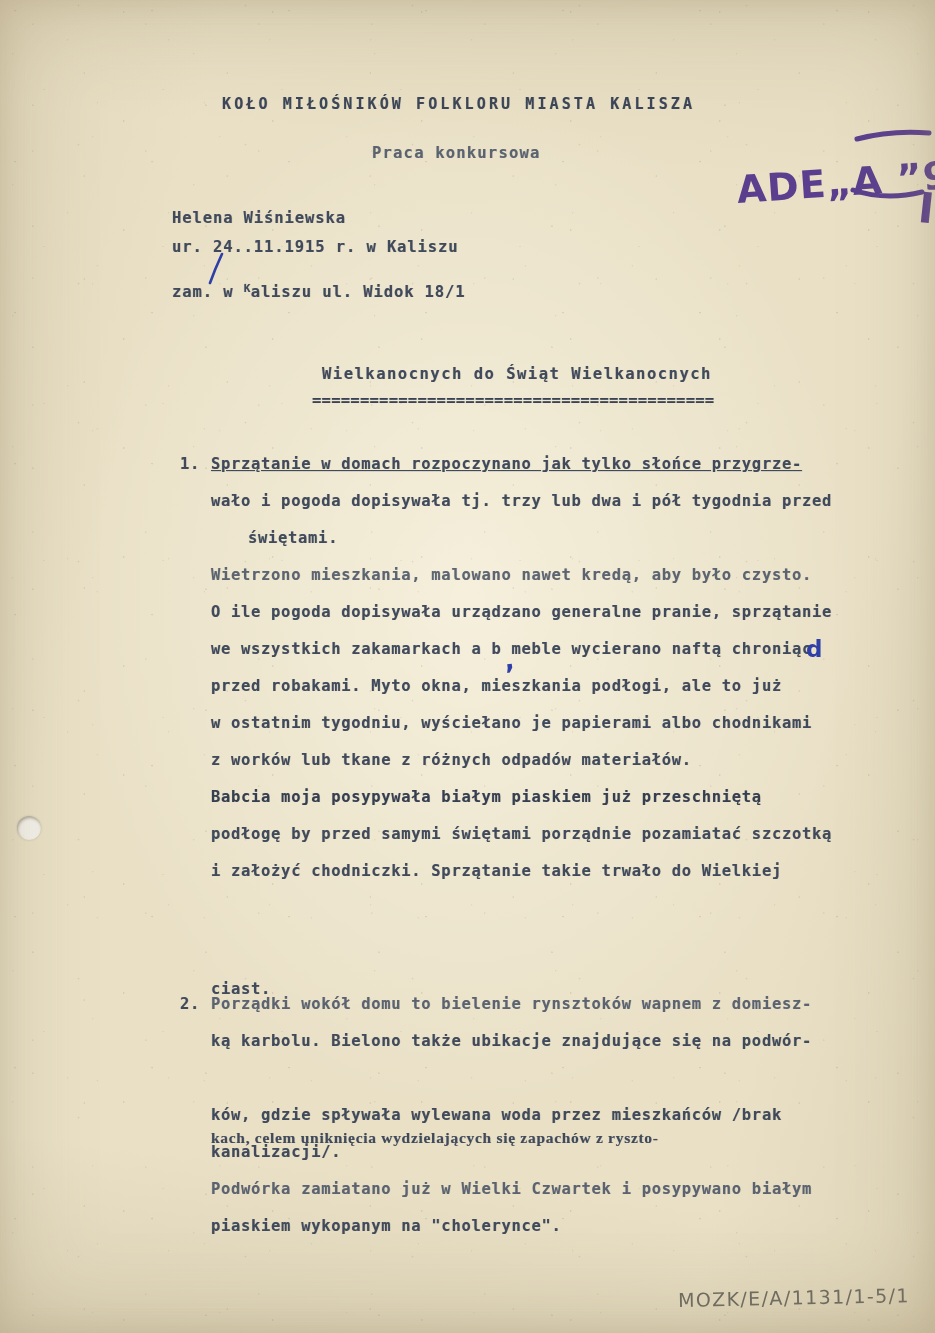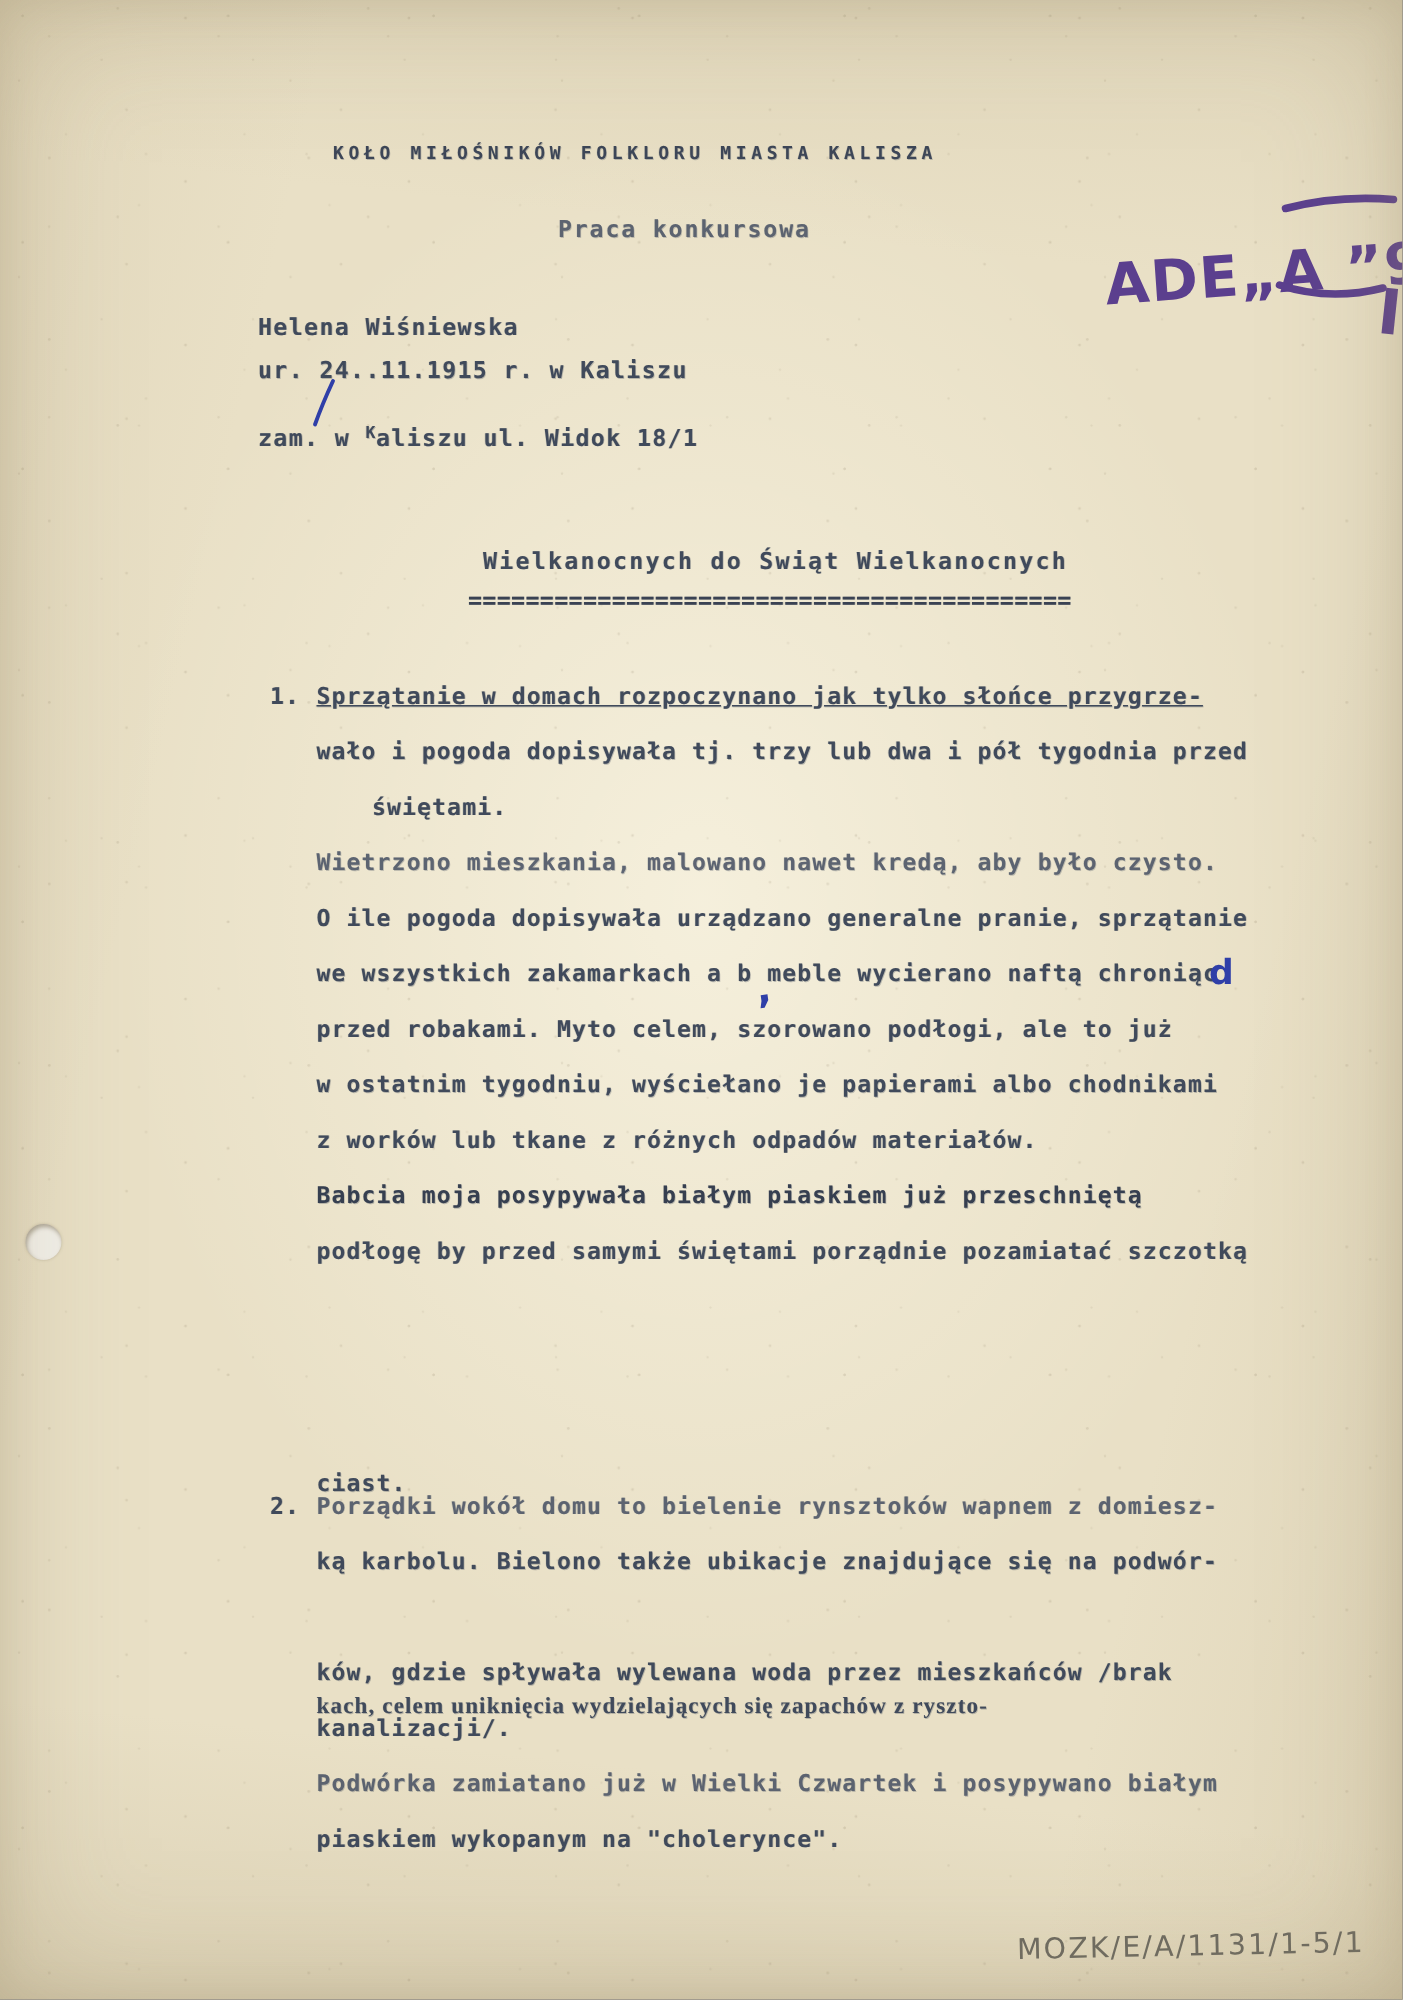--- a/index.html
+++ b/index.html
@@ -71,21 +71,21 @@
     white-space: pre;
     font-family: "DejaVu Sans Mono", "Liberation Mono", monospace;
     font-weight: bold;
     color: #404a5b;
     text-shadow: 0.5px 0.4px 0 rgba(64,74,91,0.30),
                 -0.4px 0.3px 0 rgba(64,74,91,0.16);
     letter-spacing: 0.2px;
   }
 
   .heading {
-    font-size: 12px;
+    font-size: 15px;
     letter-spacing: 3.1px;
     color: #3d4657;
   }
   .subheading {
     font-size: 15.5px;
     letter-spacing: 1.2px;
   }
   .meta-line {
     font-size: 15.5px;
     letter-spacing: 0.9px;
@@ -205,25 +205,26 @@
   <div class="typed body-line" style="left:211px; top:492px;">wało i pogoda dopisywała tj. trzy lub dwa i pół tygodnia przed</div>
   <div class="typed body-line" style="left:211px; top:529px;margin-left:37px;">świętami.</div>
   <div class="typed body-line ink-light" style="left:211px; top:566px;">Wietrzono mieszkania, malowano nawet kredą, aby było czysto.</div>
   <div class="typed body-line" style="left:211px; top:603px;">O ile pogoda dopisywała urządzano generalne pranie, sprzątanie</div>
   <div class="typed body-line" style="left:211px; top:640px;">we wszystkich zakamarkach a b meble wycierano naftą chroniąc</div>
 
   <div class="ink-blue" style="left:504px; top:645px; font-size:26px; font-weight:bold; transform:rotate(-8deg);">,</div>
 
   <div class="ink-blue" style="left:806px; top:636px; font-size:23px; font-weight:bold;">d</div>
 
-  <div class="typed body-line" style="left:211px; top:677px;">przed robakami. Myto celem, szorowano podłogi, ale to już</div>
+  <div class="typed body-line" style="left:211px; top:677px;">przed robakami. Myto okna, mieszkania podłogi, ale to już</div>
   <div class="typed body-line" style="left:211px; top:714px;">w ostatnim tygodniu, wyściełano je papierami albo chodnikami</div>
   <div class="typed body-line" style="left:211px; top:751px;">z worków lub tkane z różnych odpadów materiałów.</div>
   <div class="typed body-line ink-dark" style="left:211px; top:788px;">Babcia moja posypywała białym piaskiem już przeschniętą</div>
   <div class="typed body-line" style="left:211px; top:825px;">podłogę by przed samymi świętami porządnie pozamiatać szczotką</div>
+  <div class="typed body-line" style="left:211px; top:862px;">i założyć chodniczki. Sprzątanie takie trwało do Wielkiej</div>
 
 
   <div class="typed body-line" style="left:211px; top:936px;margin-top:44px;">ciast.</div>
 
   <div class="typed list-num" style="left:180px; top:995px;">2.</div>
 
   <div class="typed body-line ink-light" style="left:211px; top:995px;">Porządki wokół domu to bielenie rynsztoków wapnem z domiesz-</div>
   <div class="typed body-line" style="left:211px; top:1032px;">ką karbolu. Bielono także ubikacje znajdujące się na podwór-</div>
   <div class="typed body-line" style="left:211px; top:1129px;font-family:Liberation Serif, serif;">kach, celem uniknięcia wydzielających się zapachów z ryszto-</div>
   <div class="typed body-line" style="left:211px; top:1106px;">ków, gdzie spływała wylewana woda przez mieszkańców /brak</div>

